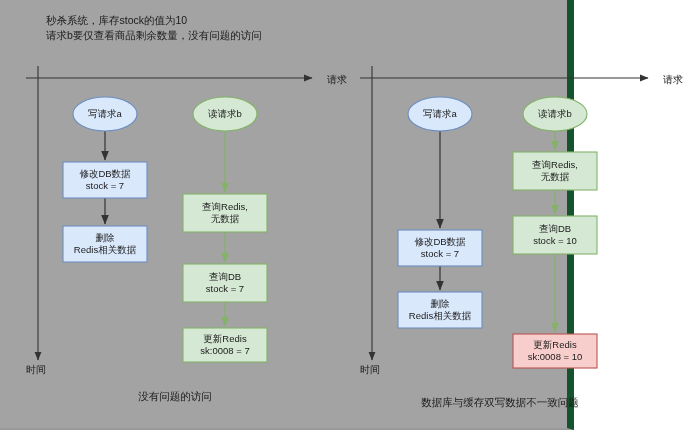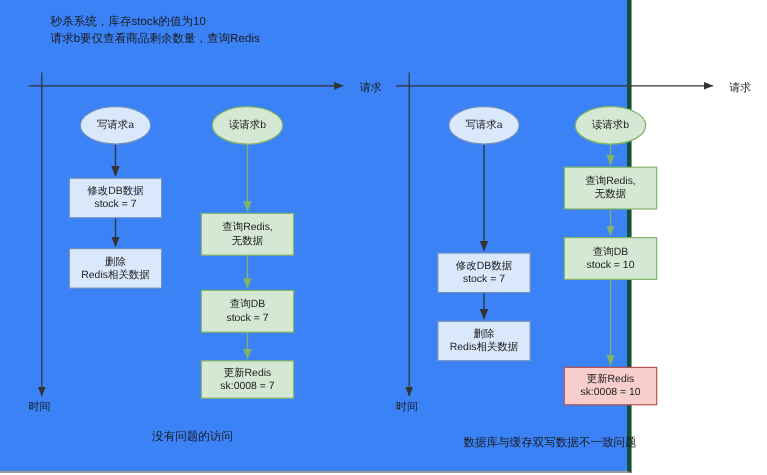--- a/index.html
+++ b/index.html
@@ -5,22 +5,22 @@
   html,body{margin:0;padding:0;}
   body{
     width:697px;height:432px;
     background:#ffffff;
     font-family:"Liberation Sans","DejaVu Sans",sans-serif;
     overflow:hidden;
   }
   #canvas-frame{
     position:relative;
     width:574px;height:430px;
-    background:#3b82f6;
-    border-right:4px solid #14532d;
+    background:#a3a3a3;
+    border-right:7px solid #14532d;
     border-bottom:2px solid #9a9a9a;
     box-sizing:border-box;
   }
   #header-note{
     position:absolute;
     left:46px;top:13px;
     font-size:10.5px;
     line-height:14.5px;
     color:#1a1a1a;
     white-space:pre;
@@ -51,21 +51,21 @@
     text-anchor:middle;
     dominant-baseline:middle;
   }
   .axis-line{stroke:#333333;stroke-width:1.1;fill:none;}
 </style>
 </head>
 <body>
 
 <div id="canvas-frame">
 
-  <div id="header-note"><div>秒杀系统，库存stock的值为10</div><div>请求b要仅查看商品剩余数量，查询Redis</div></div>
+  <div id="header-note"><div>秒杀系统，库存stock的值为10</div><div>请求b要仅查看商品剩余数量，没有问题的访问</div></div>
 
   <svg id="diagram" viewBox="0 0 695 430">
     <defs>
       <marker id="arrow-dark" markerWidth="9" markerHeight="9" refX="7.5" refY="3.2" orient="auto" markerUnits="strokeWidth">
         <path d="M0,0 L8,3.2 L0,6.4 z" fill="#333333"></path>
       </marker>
       <marker id="arrow-green" markerWidth="9" markerHeight="9" refX="7.5" refY="3.2" orient="auto" markerUnits="strokeWidth">
         <path d="M0,0 L8,3.2 L0,6.4 z" fill="#82b366"></path>
       </marker>
     </defs>

